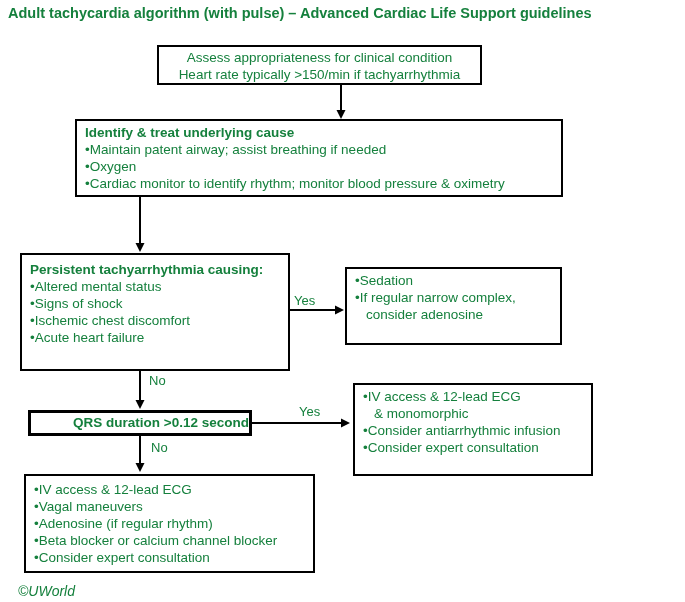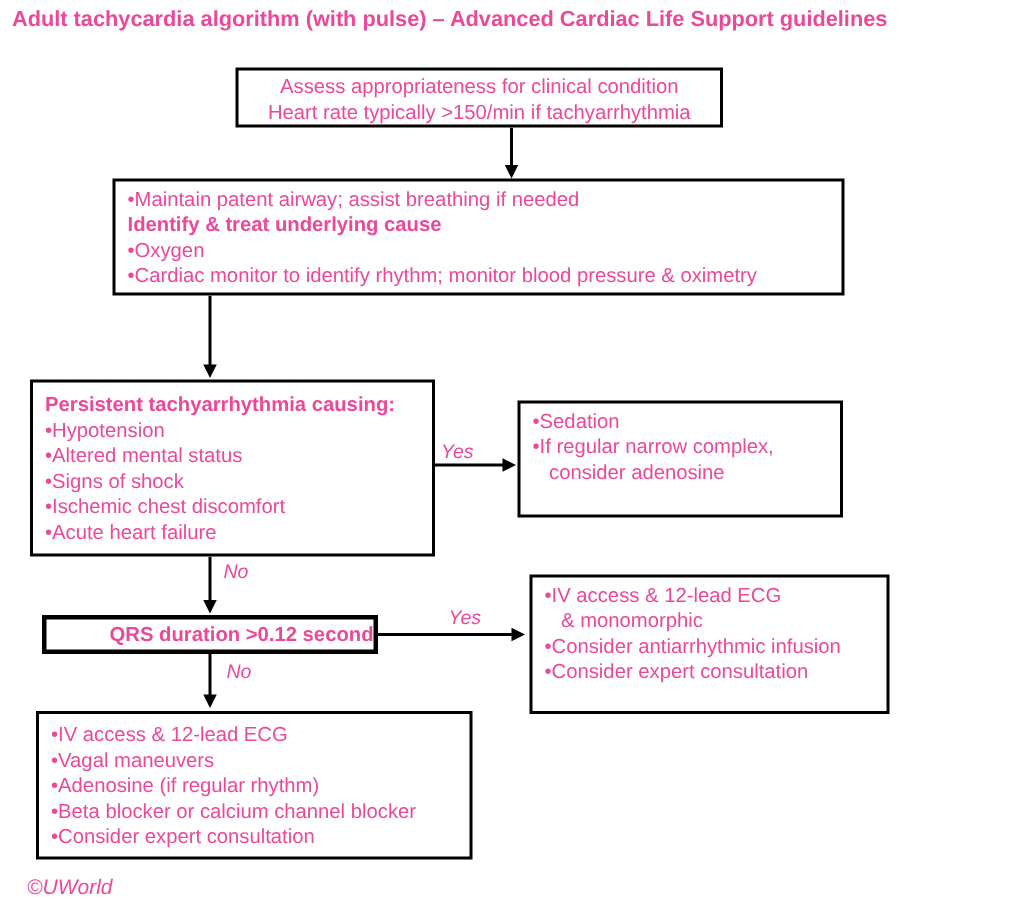--- a/index.html
+++ b/index.html
@@ -1,18 +1,18 @@
 <!DOCTYPE html>
 <html><head>
 <meta charset="utf-8">
 <style>
   html, body { margin:0; padding:0; background:#ffffff; }
   .canvas {
     position:relative; width:685px; height:602px;
-    background:#ffffff; color:#ec4899;
+    background:#ffffff; color:#15803d;
     font-family:"Liberation Sans", sans-serif;
     overflow:hidden;
   }
   .title {
     position:absolute; left:8px; top:5px;
     font-size:14.5px; font-weight:bold; white-space:nowrap;
   }
   .connectors { position:absolute; left:0; top:0; pointer-events:none; }
   .box {
     position:absolute; border:2px solid #000; background:#fff;
@@ -26,21 +26,21 @@
   .identify { left:75px; top:119px; width:488px; height:78px; padding:3px 8px; }
   .persistent { left:8px; top:253px; width:270px; height:118px; padding:6px 8px;margin-left:12px; }
   .cardioversion { left:345px; top:267px; width:217px; height:78px; padding:3px 8px; }
   .qrs {
     left:28px; top:410px; width:224px; height:26px;
     border-width:3px; text-align:right;
   }
   .qrs .ln { line-height:20px; font-weight:bold; }
   .wide { left:353px; top:383px; width:240px; height:93px; padding:3px 8px; }
   .narrow { left:24px; top:474px; width:291px; height:99px; padding:5px 8px; }
-  .conn-label { position:absolute; font-size:13px; line-height:14px;font-style:italic; }
+  .conn-label { position:absolute; font-size:13px; line-height:14px; }
   .lbl-yes1 { left:294px; top:294px; }
   .lbl-no1  { left:149px; top:374px; }
   .lbl-yes2 { left:299px; top:405px; }
   .lbl-no2  { left:151px; top:441px; }
   .credit { position:absolute; left:18px; top:583px; font-size:14px;font-style:italic; }
 </style>
 </head>
 <body>
 
 <div class="canvas">
@@ -78,29 +78,28 @@
   <div class="conn-label lbl-no1">No</div>
   <div class="conn-label lbl-yes2">Yes</div>
   <div class="conn-label lbl-no2">No</div>
 
   <div class="box assess">
     <div class="ln">Assess appropriateness for clinical condition</div>
     <div class="ln">Heart rate typically &gt;150/min if tachyarrhythmia</div>
   </div>
 
   <div class="box identify">
+    <div class="ln hdr">Identify &amp; treat underlying cause</div>
     <div class="ln bullet">Maintain patent airway; assist breathing if needed</div>
-    <div class="ln hdr">Identify &amp; treat underlying cause</div>
     <div class="ln bullet">Oxygen</div>
     <div class="ln bullet">Cardiac monitor to identify rhythm; monitor blood pressure &amp; oximetry</div>
   </div>
 
   <div class="box persistent">
     <div class="ln hdr">Persistent tachyarrhythmia causing:</div>
-    <div class="ln bullet">Hypotension</div>
     <div class="ln bullet">Altered mental status</div>
     <div class="ln bullet">Signs of shock</div>
     <div class="ln bullet">Ischemic chest discomfort</div>
     <div class="ln bullet">Acute heart failure</div>
   </div>
 
   <div class="box cardioversion">
     <div class="ln bullet">Sedation</div>
     <div class="ln bullet">If regular narrow complex,</div>
     <div class="ln cont">consider adenosine</div>

